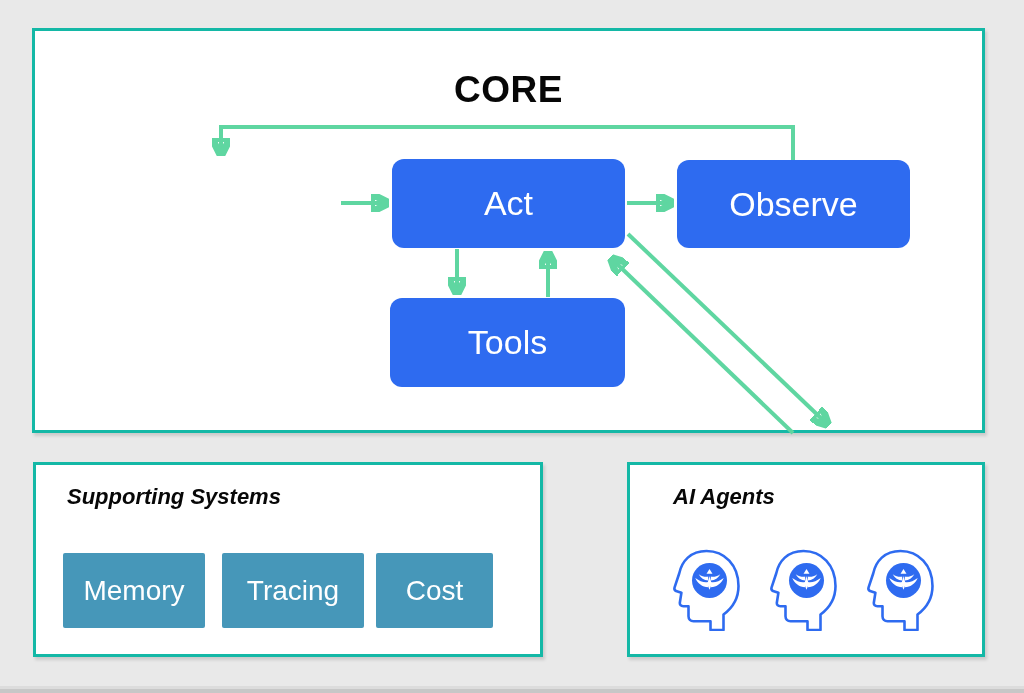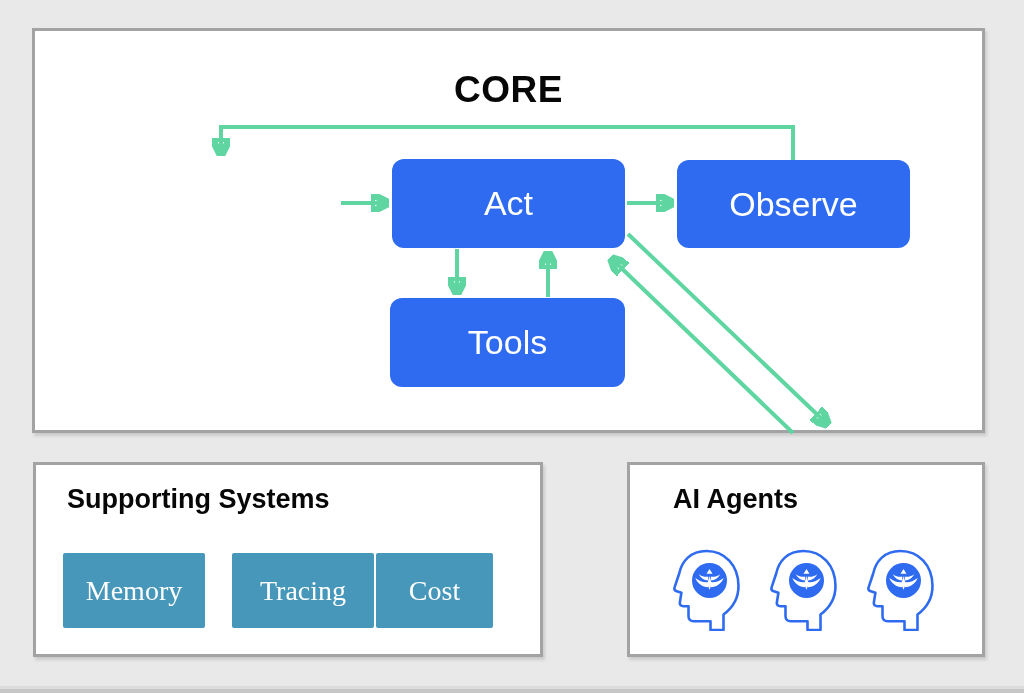--- a/index.html
+++ b/index.html
@@ -3,33 +3,33 @@
 <meta charset="utf-8">
 <style>
   html,body{margin:0;padding:0}
   body{
     width:1024px;height:693px;position:relative;overflow:hidden;
     background:#e9e9e9;
     font-family:"Liberation Sans", sans-serif;
   }
   .panel{
     position:absolute;background:#ffffff;
-    border:3px solid #a3a3a3;box-sizing:border-box;
+    border:3px solid #14b8a6;box-sizing:border-box;
     box-shadow:2px 3px 3px rgba(0,0,0,.13);
   }
   #core-panel{left:32px;top:28px;width:953px;height:405px}
   #support-panel{left:33px;top:462px;width:510px;height:195px}
   #agents-panel{left:627px;top:462px;width:358px;height:195px}
 
   .core-title{
     position:absolute;left:0;right:0;top:38px;text-align:center;
     font-size:37px;font-weight:bold;color:#070707;letter-spacing:.5px;
   }
   .section-title{
-    position:absolute;font-size:27px;font-weight:bold;color:#070707;
+    position:absolute;font-size:22px;font-weight:bold;color:#070707;font-style:italic;
   }
   #support-title{left:31px;top:19px}
   #agents-title{left:43px;top:19px}
 
   .node{
     position:absolute;background:#2e6bf0;border-radius:12px;
     color:#ffffff;font-size:34px;
     display:flex;align-items:center;justify-content:center;
   }
   #node-reason {left:70px; top:129px;width:233px;height:88px}
@@ -39,24 +39,24 @@
 
   #arrow-layer{
     position:absolute;left:0;top:0;width:1024px;height:693px;
     pointer-events:none;
   }
   #arrow-layer path{stroke:#5fd6a1;stroke-width:4;fill:none}
 
   .chip{
     position:absolute;top:88px;height:75px;background:#4697b9;
     color:#ffffff;font-size:28px;border-radius:2px;
-    display:flex;align-items:center;justify-content:center;font-family:Liberation Serif, serif;
+    display:flex;align-items:center;justify-content:center;
   }
   #chip-memory {left:27px; width:142px}
-  #chip-tracing{left:196px;width:142px}
+  #chip-tracing{left:186px;width:142px}
   #chip-cost   {left:340px;width:117px}
 
   .heads-row{
     position:absolute;left:43px;top:78px;display:flex;gap:25px;
   }
   .head-icon{width:72px;height:88px;display:block}
   #icon-defs{position:absolute;width:0;height:0;overflow:hidden}
 
   .bottom-strip-light{position:absolute;left:0;right:0;bottom:4px;height:3px;background:#dcdcdc}
   .bottom-strip-dark{position:absolute;left:0;right:0;bottom:0;height:4px;background:#c7c7c7}

